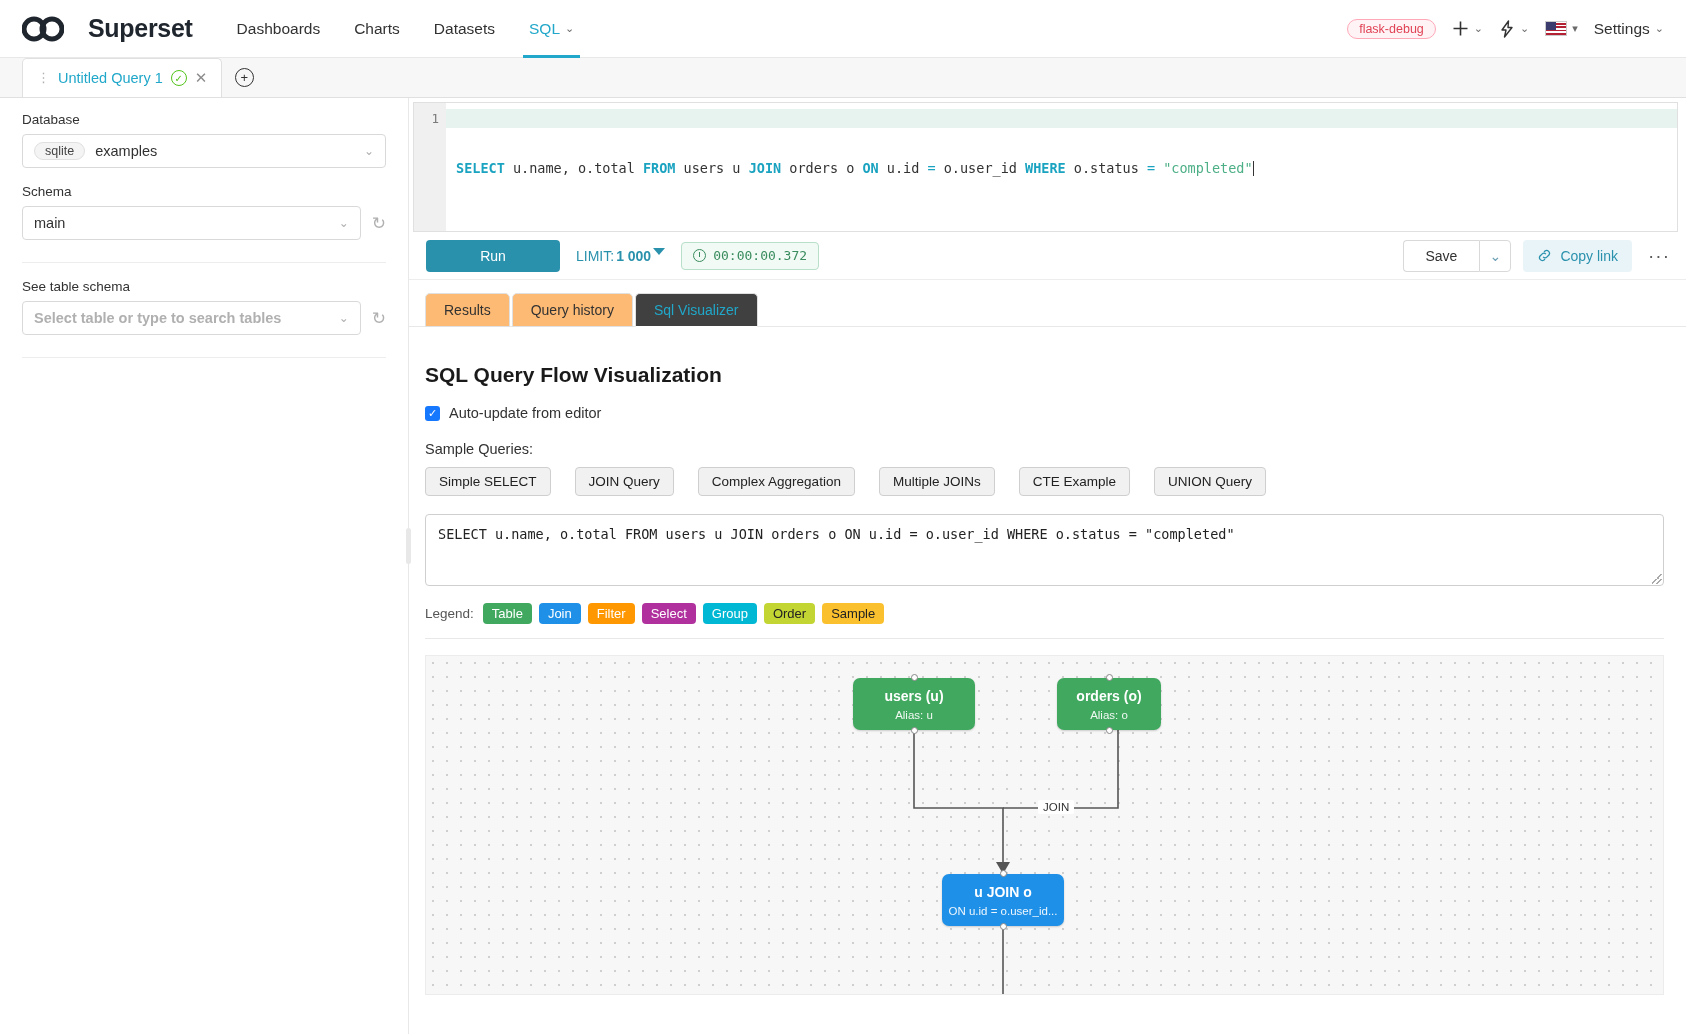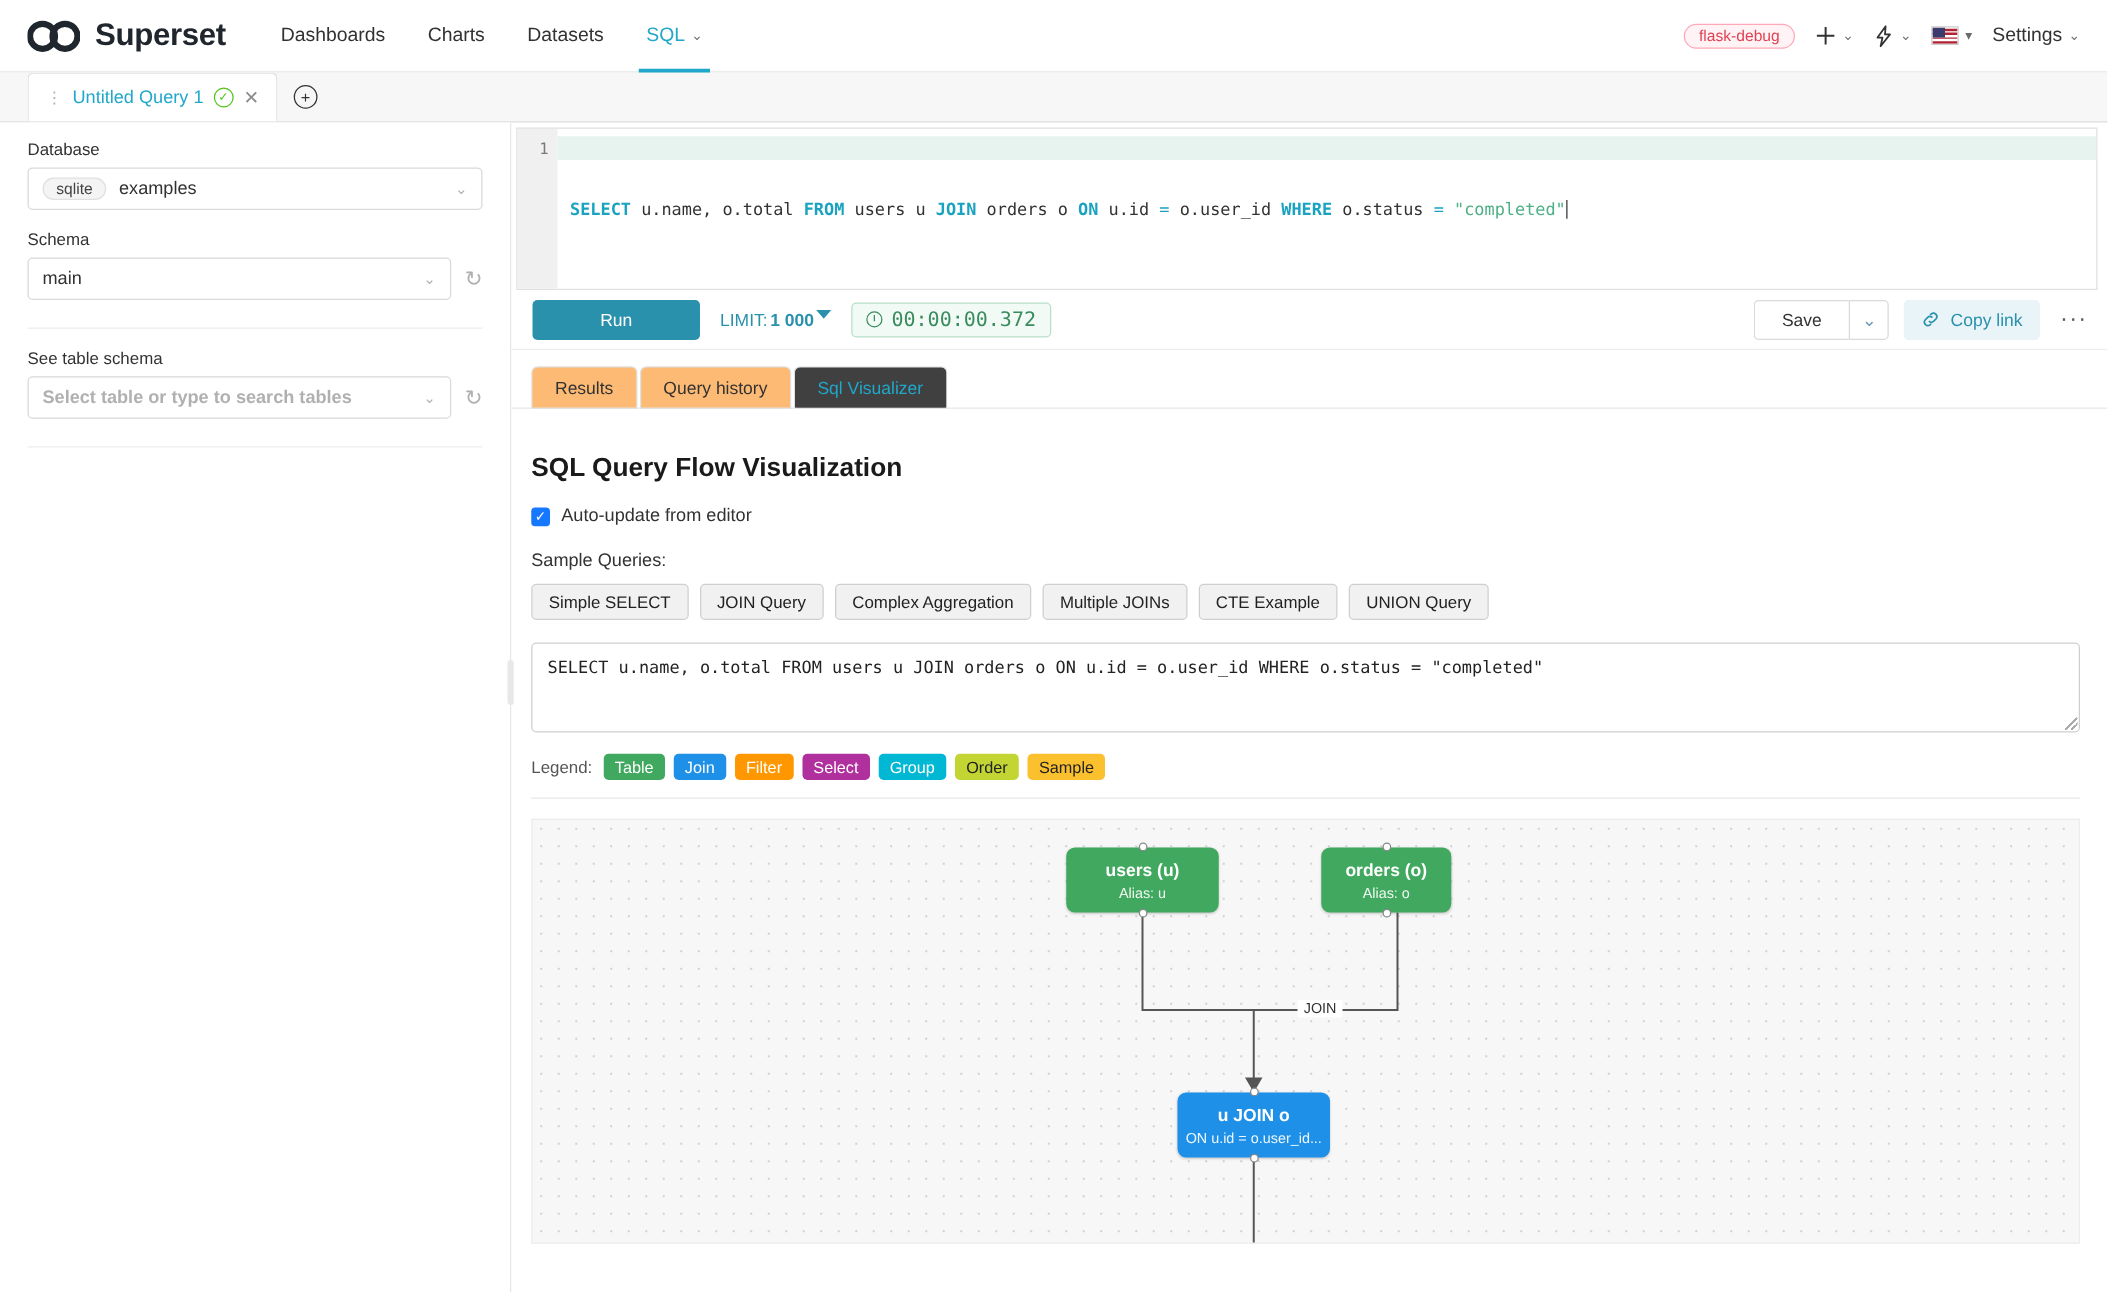--- a/index.html
+++ b/index.html
@@ -10,21 +10,21 @@
     font-size:14px; color:#323232;
     background:#fff; overflow:hidden;
   }
 
   
   .navbar {
     height:58px; border-bottom:1px solid #e8e8e8;
     display:flex; align-items:center; padding:0 22px;
     background:#fff; position:relative;
   }
-  .brand { display:flex; align-items:center; gap:12px; margin-right:44px; }
+  .brand { display:flex; align-items:center; gap:24px; margin-right:44px; }
   .brand-mark { width:42px; height:26px; position:relative; }
   .brand-text { font-size:25px; font-weight:bold; color:#20262e; letter-spacing:-.3px;}
   .nav-links { display:flex; align-items:center; gap:34px; height:58px; }
   .nav-link {
     font-size:15.5px; color:#323232; height:58px; display:flex; align-items:center;
     cursor:pointer; position:relative;
   }
   .nav-link.active { color:#20a7c9; }
   .nav-link.active::after{
     content:""; position:absolute; left:-6px; right:-6px; bottom:0; height:3px; background:#20a7c9;
@@ -123,21 +123,21 @@
   .run-btn {
     width:134px; height:32px; background:#2a91ad; color:#fff; border-radius:4px;
     display:flex; align-items:center; justify-content:center; font-size:14px; cursor:pointer;margin-left:13px;
   }
   .limit { color:#2a91ad; font-size:14px; display:flex; gap:2px; cursor:pointer; }
   .limit b { font-weight:bold; }
   .tri-down { width:0;height:0;border-left:6px solid transparent;border-right:6px solid transparent;border-top:7px solid #2a91ad; }
   .timer {
     border:1px solid #b7dfc9; background:#f1faf4; color:#3a8c5f; border-radius:4px;
     height:28px; display:flex; align-items:center; gap:7px; padding:0 11px;
-    font-family:"DejaVu Sans Mono", monospace; font-size:16px;
+    font-family:"DejaVu Sans Mono", monospace; font-size:13px;
   }
   .clock { width:13px;height:13px;border:1.4px solid #3a8c5f;border-radius:50%; position:relative;}
   .clock::after{content:"";position:absolute;left:5px;top:2px;width:1.3px;height:5px;background:#3a8c5f;}
   .tb-right { margin-left:auto; display:flex; align-items:center; gap:12px; }
   .save-group { display:flex; }
   .save-btn {
     height:32px; border:1px solid #d9d9d9; border-right:none; border-radius:4px 0 0 4px;
     padding:0 22px; display:flex; align-items:center; font-size:14px; cursor:pointer; background:#fff;
   }
   .save-caret {
@@ -163,21 +163,21 @@
   
   .viz { padding:22px 22px 0 16px; }
   .viz h2 { font-size:21px; margin:14px 0 18px 0; color:#1a1a1a; }
   .chk-row { display:flex; align-items:center; gap:9px; margin-bottom:20px; }
   .chk {
     width:15px;height:15px;border-radius:3px;background:#1677ff;color:#fff;
     display:flex;align-items:center;justify-content:center;font-size:11px;cursor:pointer;
   }
   .chk-label { font-size:14.5px; }
   .sq-label { font-size:14.5px; margin-bottom:10px; }
-  .sq-row { display:flex; gap:9px; margin-bottom:18px; flex-wrap:wrap; }
+  .sq-row { display:flex; gap:24px; margin-bottom:18px; flex-wrap:wrap; }
   .sq-btn {
     background:#f1f1f1; border:1px solid #cfcfcf; border-radius:4px;
     padding:6px 13px; font-size:13.5px; cursor:pointer; color:#222;
   }
   .ta {
     width:100%; height:72px; border:1px solid #cfcfcf; border-radius:4px;
     font-family:"DejaVu Sans Mono", monospace; font-size:13.5px; color:#222;
     padding:10px 12px; resize:none; position:relative; background:#fff;
     line-height:18px; white-space:pre-wrap; overflow:hidden;
   }

